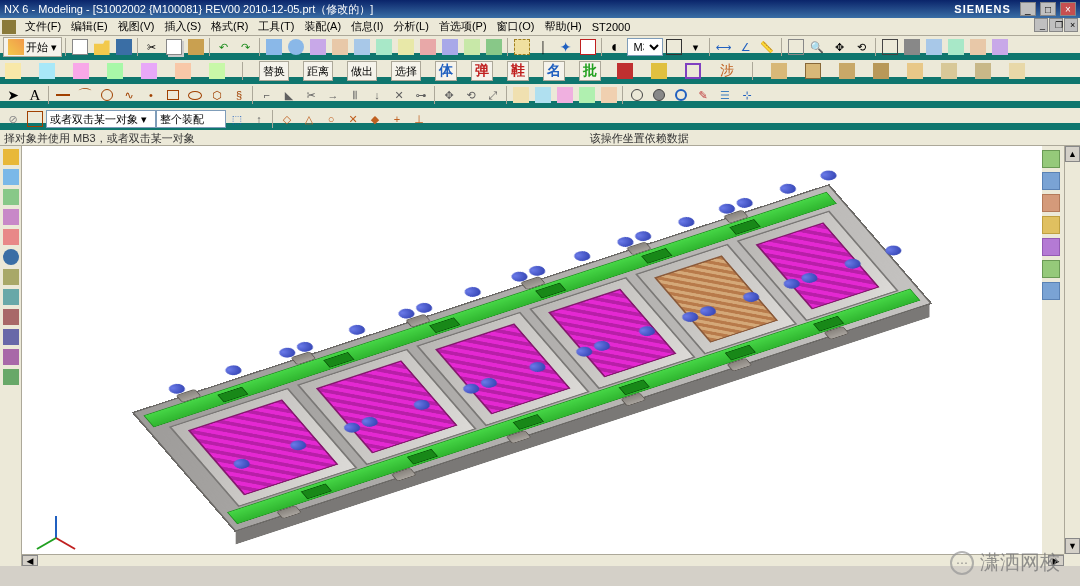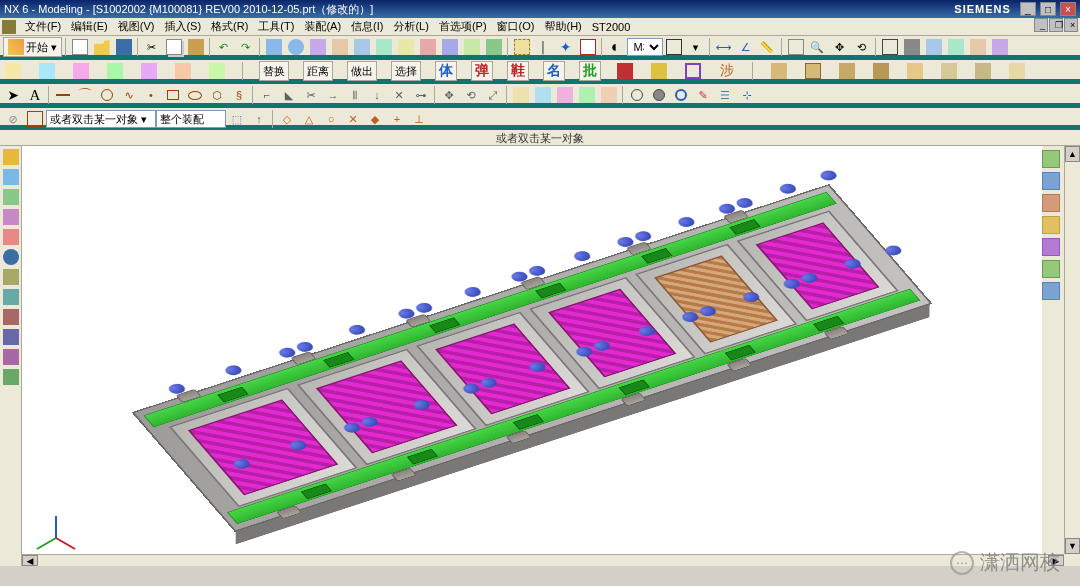--- a/index.html
+++ b/index.html
@@ -9,21 +9,21 @@
 .titlebar .right { display: flex; align-items: center; gap: 8px; }
 .titlebar .right .buttons span { display:inline-block; width:16px; height:14px; background:#c0c0c0; color:#000; text-align:center; line-height:14px; margin-left:1px; font-size:10px; cursor:pointer; border:1px solid #888;}
 .titlebar .right .buttons span.close { background:#c75050; color:#fff; }
 
 .menubar { height: 18px; background: #ece9d8; border-bottom: 1px solid #aca899; display: flex; align-items: center; padding-left: 20px; font-size: 11px; position:relative;}
 .menubar .icon-small{position:absolute;left:2px;top:2px;width:14px;height:14px;background:#8a7a3a;}
 .menubar span { padding: 0 5px; cursor: pointer; }
 .doc-controls{position:absolute;right:2px;top:0;display:flex;}
 .doc-controls span{width:14px;height:14px;background:#c0c0c0;border:1px solid #888;margin-left:1px;text-align:center;line-height:12px;font-size:9px;cursor:pointer;}
 
-.toolbar { background: #ece9d8; border-bottom: 5px solid #0f766e; padding: 1px 2px; display: flex; align-items: center; flex-wrap: wrap; }
+.toolbar { background: #ece9d8; border-bottom: 7px solid #0f766e; padding: 1px 2px; display: flex; align-items: center; flex-wrap: wrap; }
 .tbtn { width: 20px; height: 20px; margin: 0 1px; display: inline-flex; align-items: center; justify-content: center; cursor: pointer; border: 1px solid transparent; position:relative;}
 .tbtn.wide{width:26px;}
 .tsep { width: 2px; height: 18px; border-left: 1px solid #aca899; margin: 0 2px; }
 
 .toolbar .txt-btn{display:inline-flex;align-items:center;height:20px;padding:0 3px;border:1px solid #aca899;background:#f5f3eb;margin:0 1px;font-size:11px;cursor:pointer;}
 .toolbar .combo{height:18px;border:1px solid #7f9db9;background:white;font-size:11px;padding:0 2px;}
 
 .hintbar{height:16px;background:#ece9d8;border-bottom:1px solid #aca899;display:flex;font-size:11px;color:#333;}
 .hintbar .left{flex:0 0 auto;padding:1px 4px;}
 .hintbar .spacer{flex:1;}
@@ -437,22 +437,23 @@
     </span>
   <span class="tbtn">
       <span style="color:#c06020;">+</span>
     </span>
   <span class="tbtn">
       <span style="color:#c06020;">⊥</span>
     </span>
 </div>
 
 <div class="hintbar">
+  <div class="left">择对象并使用 MB3，或者双击某一对象</div>
   <div class="spacer"></div>
-  <div class="mid">或者双击某一对象</div>
+  <div class="mid">该操作坐置依赖数据</div>
   <div class="spacer2"></div>
 </div>
 
 <div class="workarea">
   <div class="left-palette">
     <span class="pbtn">
         <span class="ic" style="background:#e8b838;"></span>
       </span>
     <span class="pbtn">
         <span class="ic" style="background:#7ab8e8;"></span>

